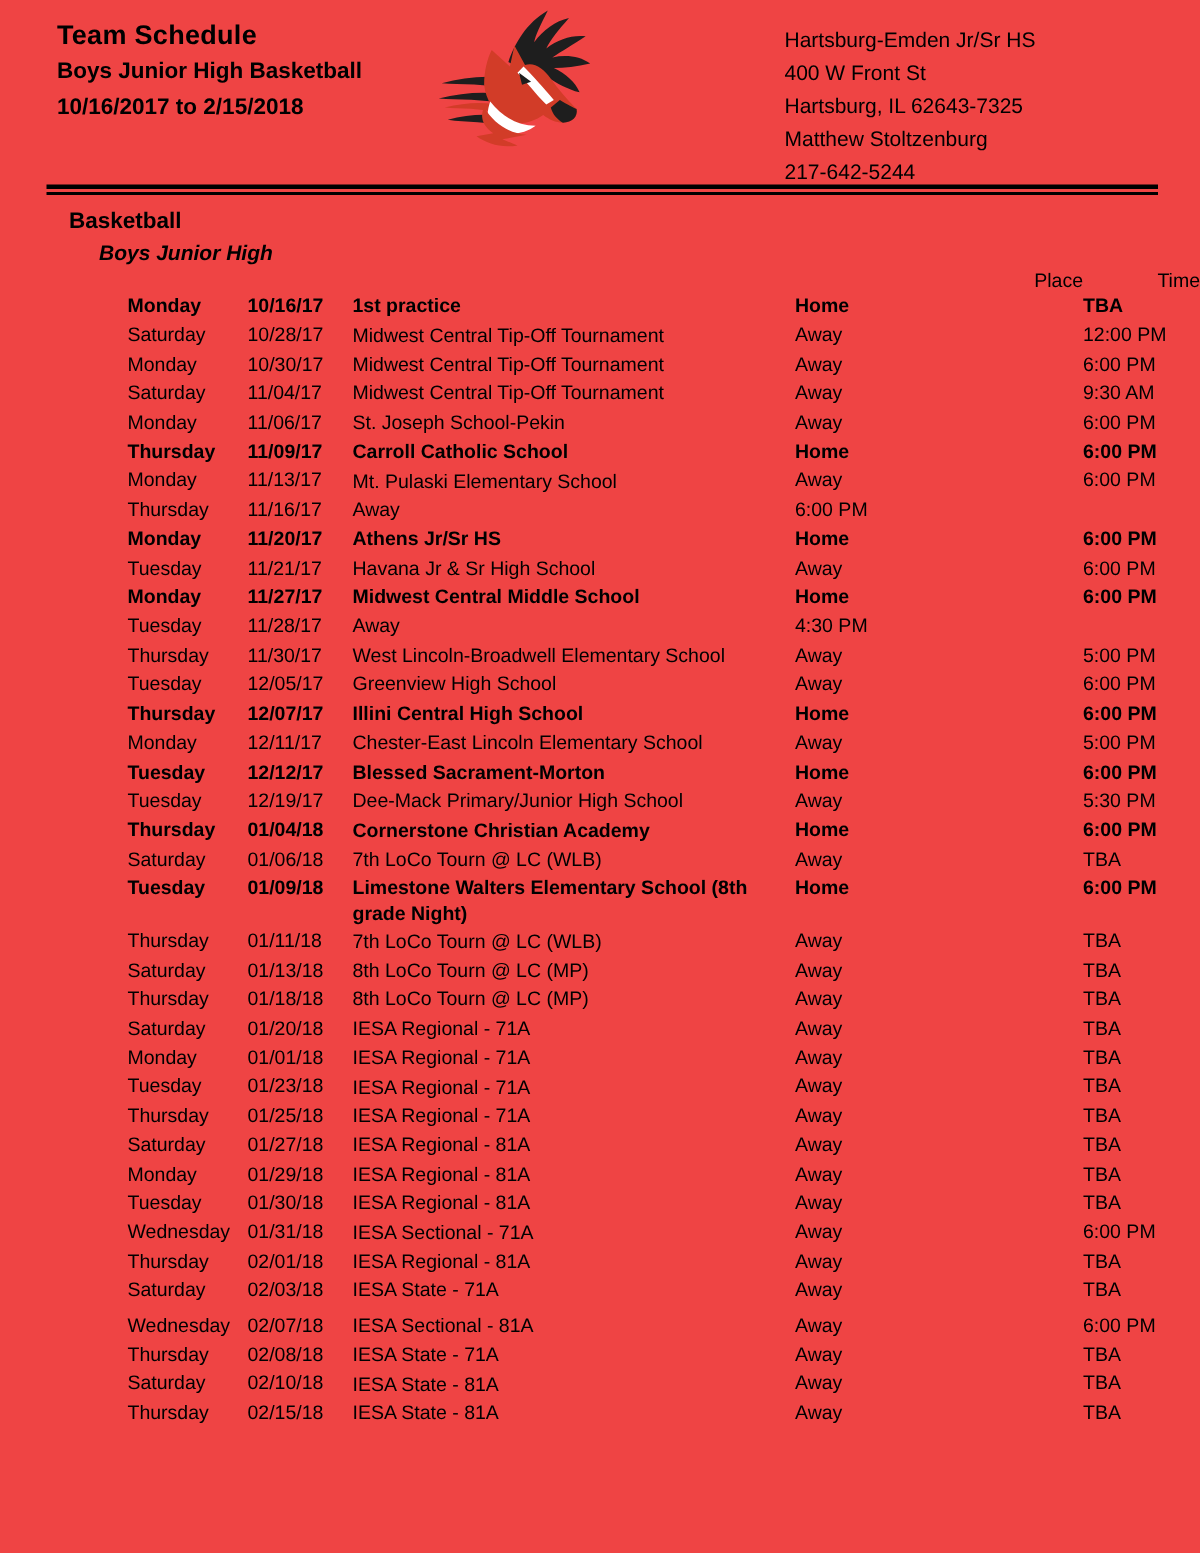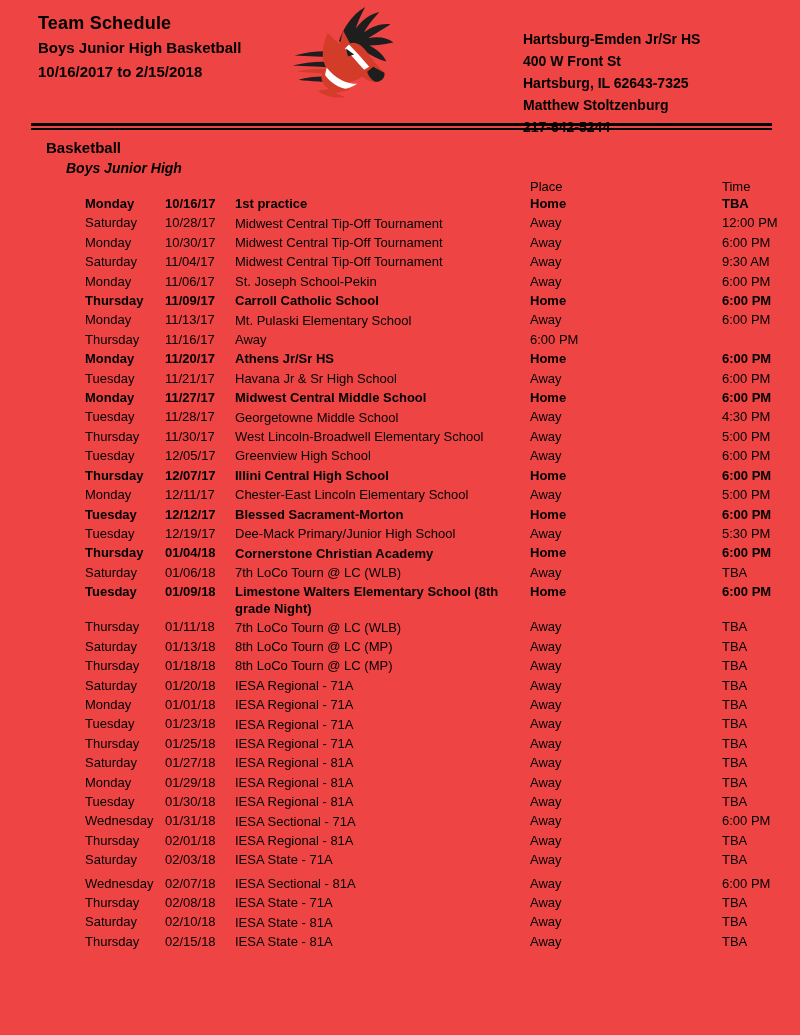--- a/index.html
+++ b/index.html
@@ -8,36 +8,36 @@
     font-family:"Liberation Sans","DejaVu Sans",sans-serif; color:#000;
     overflow:hidden;
   }
   
   .hdr-left { position:absolute; left:38px; top:13px; }
   .doc-title { font-size:18px; font-weight:700; letter-spacing:.2px; }
   .doc-subtitle { font-size:15px; font-weight:700; margin-top:5px; }
   .doc-range { font-size:15px; font-weight:700; margin-top:7px; }
   .logo { position:absolute; left:292px; top:5px; width:110px; height:98px; }
   .logo svg { width:100%; height:100%; }
-  .hdr-right { position:absolute; left:523px; top:28px; font-size:14px; font-weight:700; line-height:22px; }
+  .hdr-right { position:absolute; left:523px; top:15px; font-size:14px; font-weight:400; line-height:22px; }
   .double-rule {
     position:absolute; left:31px; top:123px; width:741px; height:2px;
     border-top:3px solid #000; border-bottom:2px solid #000;
   }
   
   .section { position:absolute; left:46px; top:139px; }
   .sport { font-size:15px; font-weight:700; }
   .level { font-size:14px; font-weight:700; font-style:italic; margin:4px 0 0 20px; }
   
   .schedule { position:absolute; left:0; top:180px; width:800px; }
   .row {
     display:grid; grid-template-columns:80px 70px 295px 192px 1fr;
     padding-left:85px; font-size:13px; line-height:19.4px;
   }
-  .header-row { line-height:14px; font-weight:400; }
+  .header-row { line-height:14px; font-weight:400;text-align:right; }
   .row.bold { font-weight:700; }
   .row.gap-before { margin-top:4px; }
   .c-opp { line-height:17px; padding-top:1.2px; }
   .header-row .c-opp { line-height:14px; padding-top:0; }
 </style>
 </head>
 <body>
 
 <div class="page">
 
@@ -167,21 +167,20 @@
         <div class="row bold">
       <div class="c-day">Monday</div>
       <div class="c-date">11/27/17</div>
       <div class="c-opp">Midwest Central Middle School</div>
       <div class="c-place">Home</div>
       <div class="c-time">6:00 PM</div>
     </div>
         <div class="row">
       <div class="c-day">Tuesday</div>
       <div class="c-date">11/28/17</div>
-      <div class="c-opp">Georgetowne Middle School</div>
       <div class="c-place">Away</div>
       <div class="c-time">4:30 PM</div>
     </div>
         <div class="row">
       <div class="c-day">Thursday</div>
       <div class="c-date">11/30/17</div>
       <div class="c-opp">West Lincoln-Broadwell Elementary School</div>
       <div class="c-place">Away</div>
       <div class="c-time">5:00 PM</div>
     </div>

